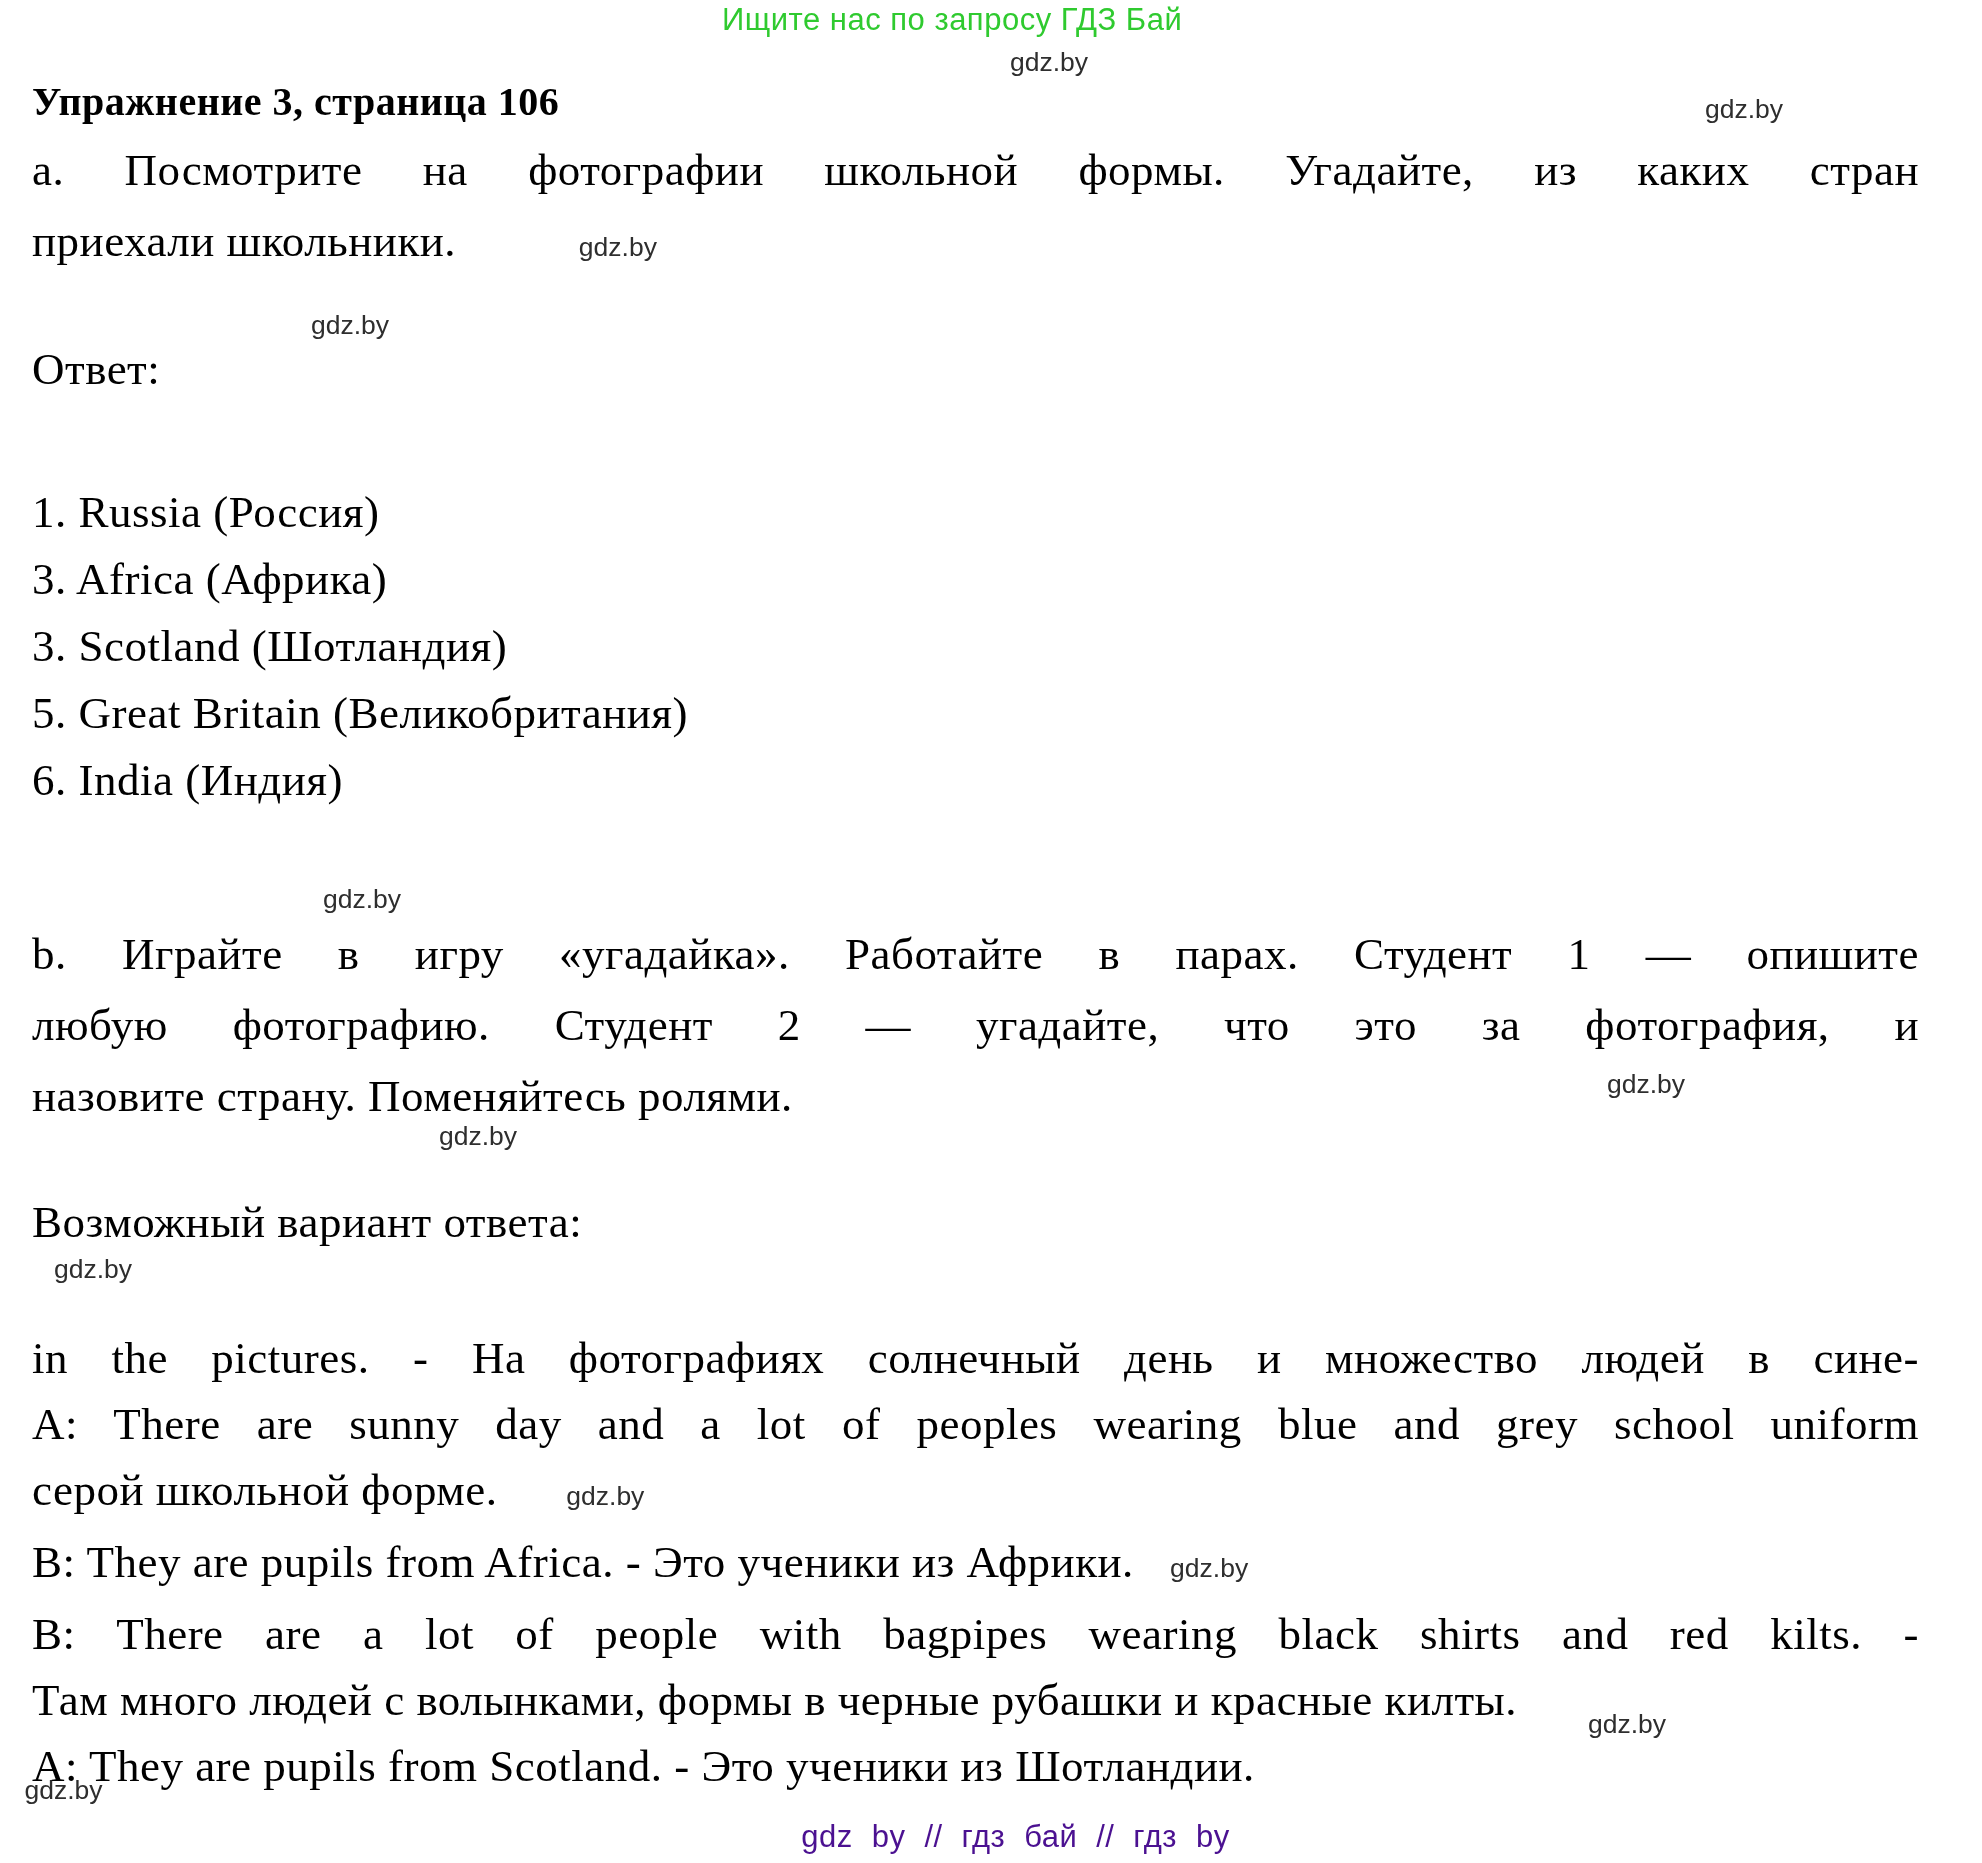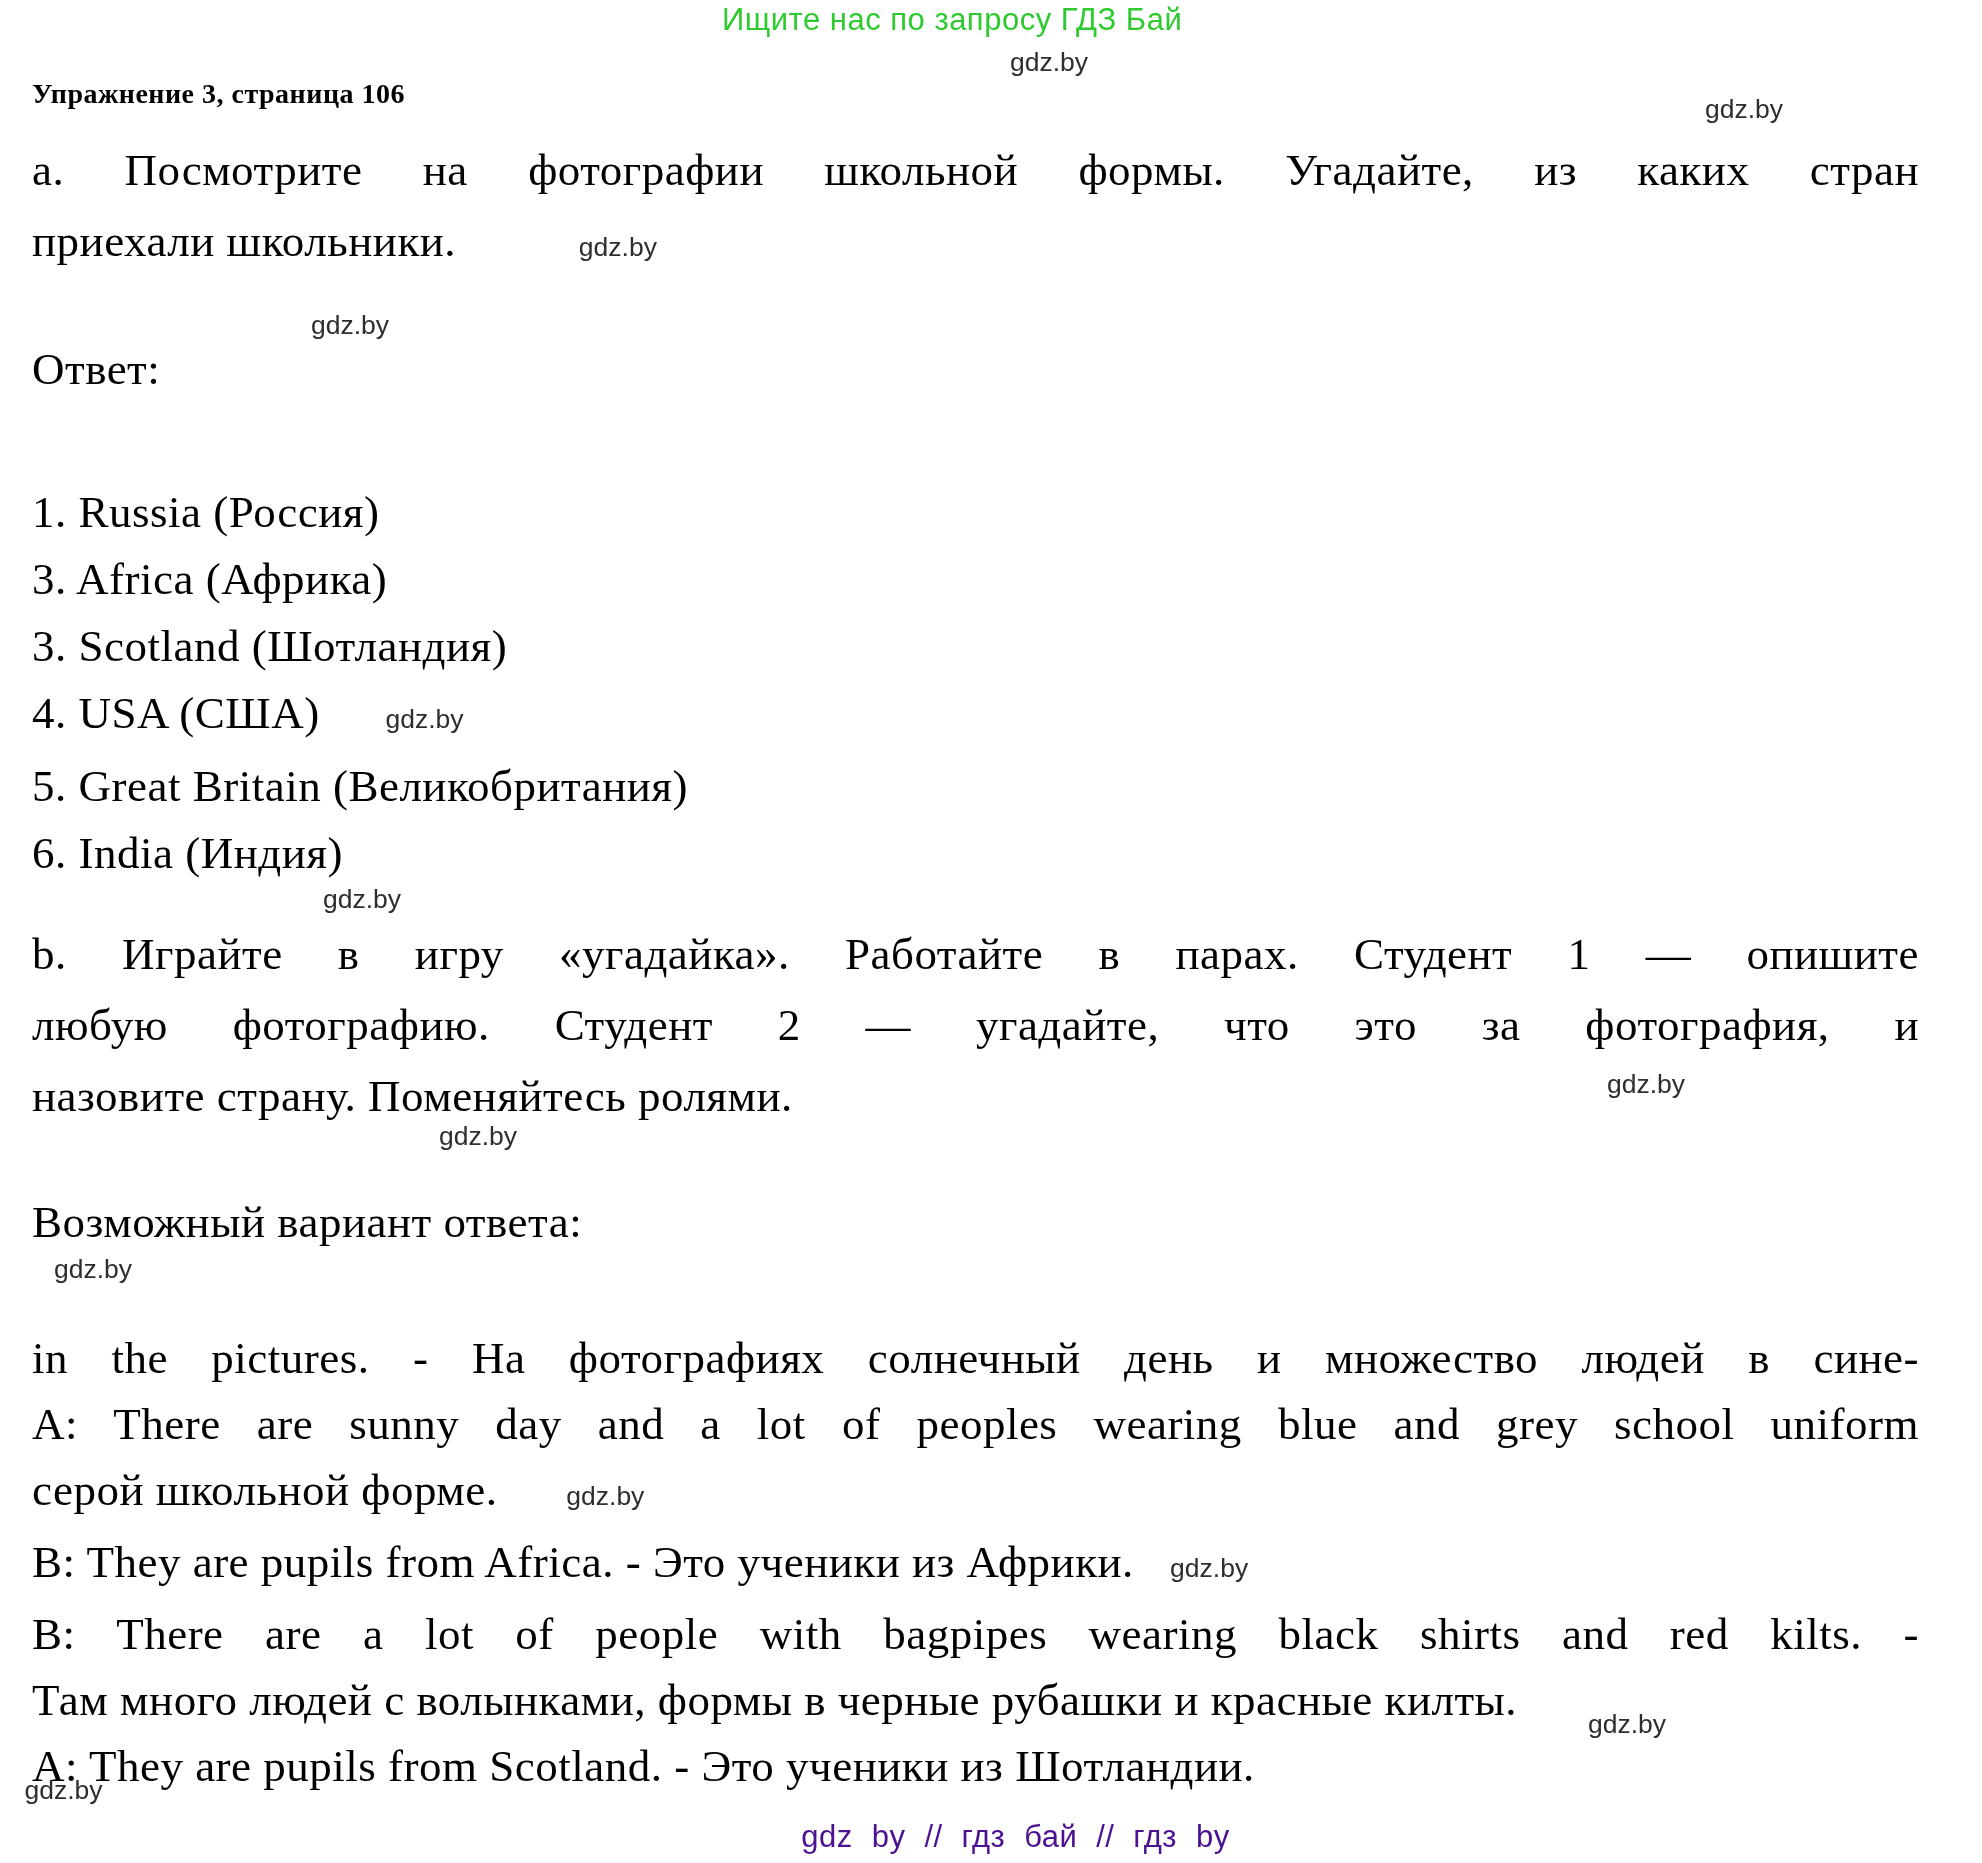--- a/index.html
+++ b/index.html
@@ -14,21 +14,21 @@
     padding-left: 48px;
   }
   .abs { position: absolute; }
   .promo {
     font-family: "Liberation Sans", "DejaVu Sans", sans-serif;
     font-size: 31px;
     letter-spacing: 0.5px;
     white-space: nowrap;
   }
   .title {
-    font-size: 28px;
+    font-size: 40px;
     font-weight: bold;
     letter-spacing: 0.5px;
     white-space: nowrap;
   }
   .body-text {
     font-size: 45px;
     letter-spacing: 0.5px;
     width: 1887px;
   }
   .lh72 { line-height: 71px; }
@@ -81,24 +81,20 @@
       <span class="wm wm-inline" style="margin-left:111px; color:#2e2e2e;">gdz.by</span>
     </div>
   </div>
 
   <div class="abs body-text single" style="left:32px; top:343px;">Ответ:</div>
 
   <div class="abs body-text lh68" style="left:32px; top:459px;">
     <div class="left single">1. Russia (Россия)</div>
     <div class="left single">3. Africa (Африка)</div>
     <div class="left single">3. Scotland (Шотландия)</div>
-    <div class="left single">
-      <span>4. USA (США)</span>
-      <span class="wm wm-inline" style="margin-left:54px; color:#2e2e2e;">gdz.by</span>
-    </div>
     <div class="left single">5. Great Britain (Великобритания)</div>
     <div class="left single">6. India (Индия)</div>
   </div>
 
   <div class="abs body-text lh72" style="left:32px; top:919px;">
     <div class="just">b. Играйте в игру «угадайка». Работайте в парах. Студент 1 — опишите</div>
     <div class="just">любую фотографию. Студент 2 — угадайте, что это за фотография, и</div>
     <div class="left single">назовите страну. Поменяйтесь ролями.</div>
   </div>
 

